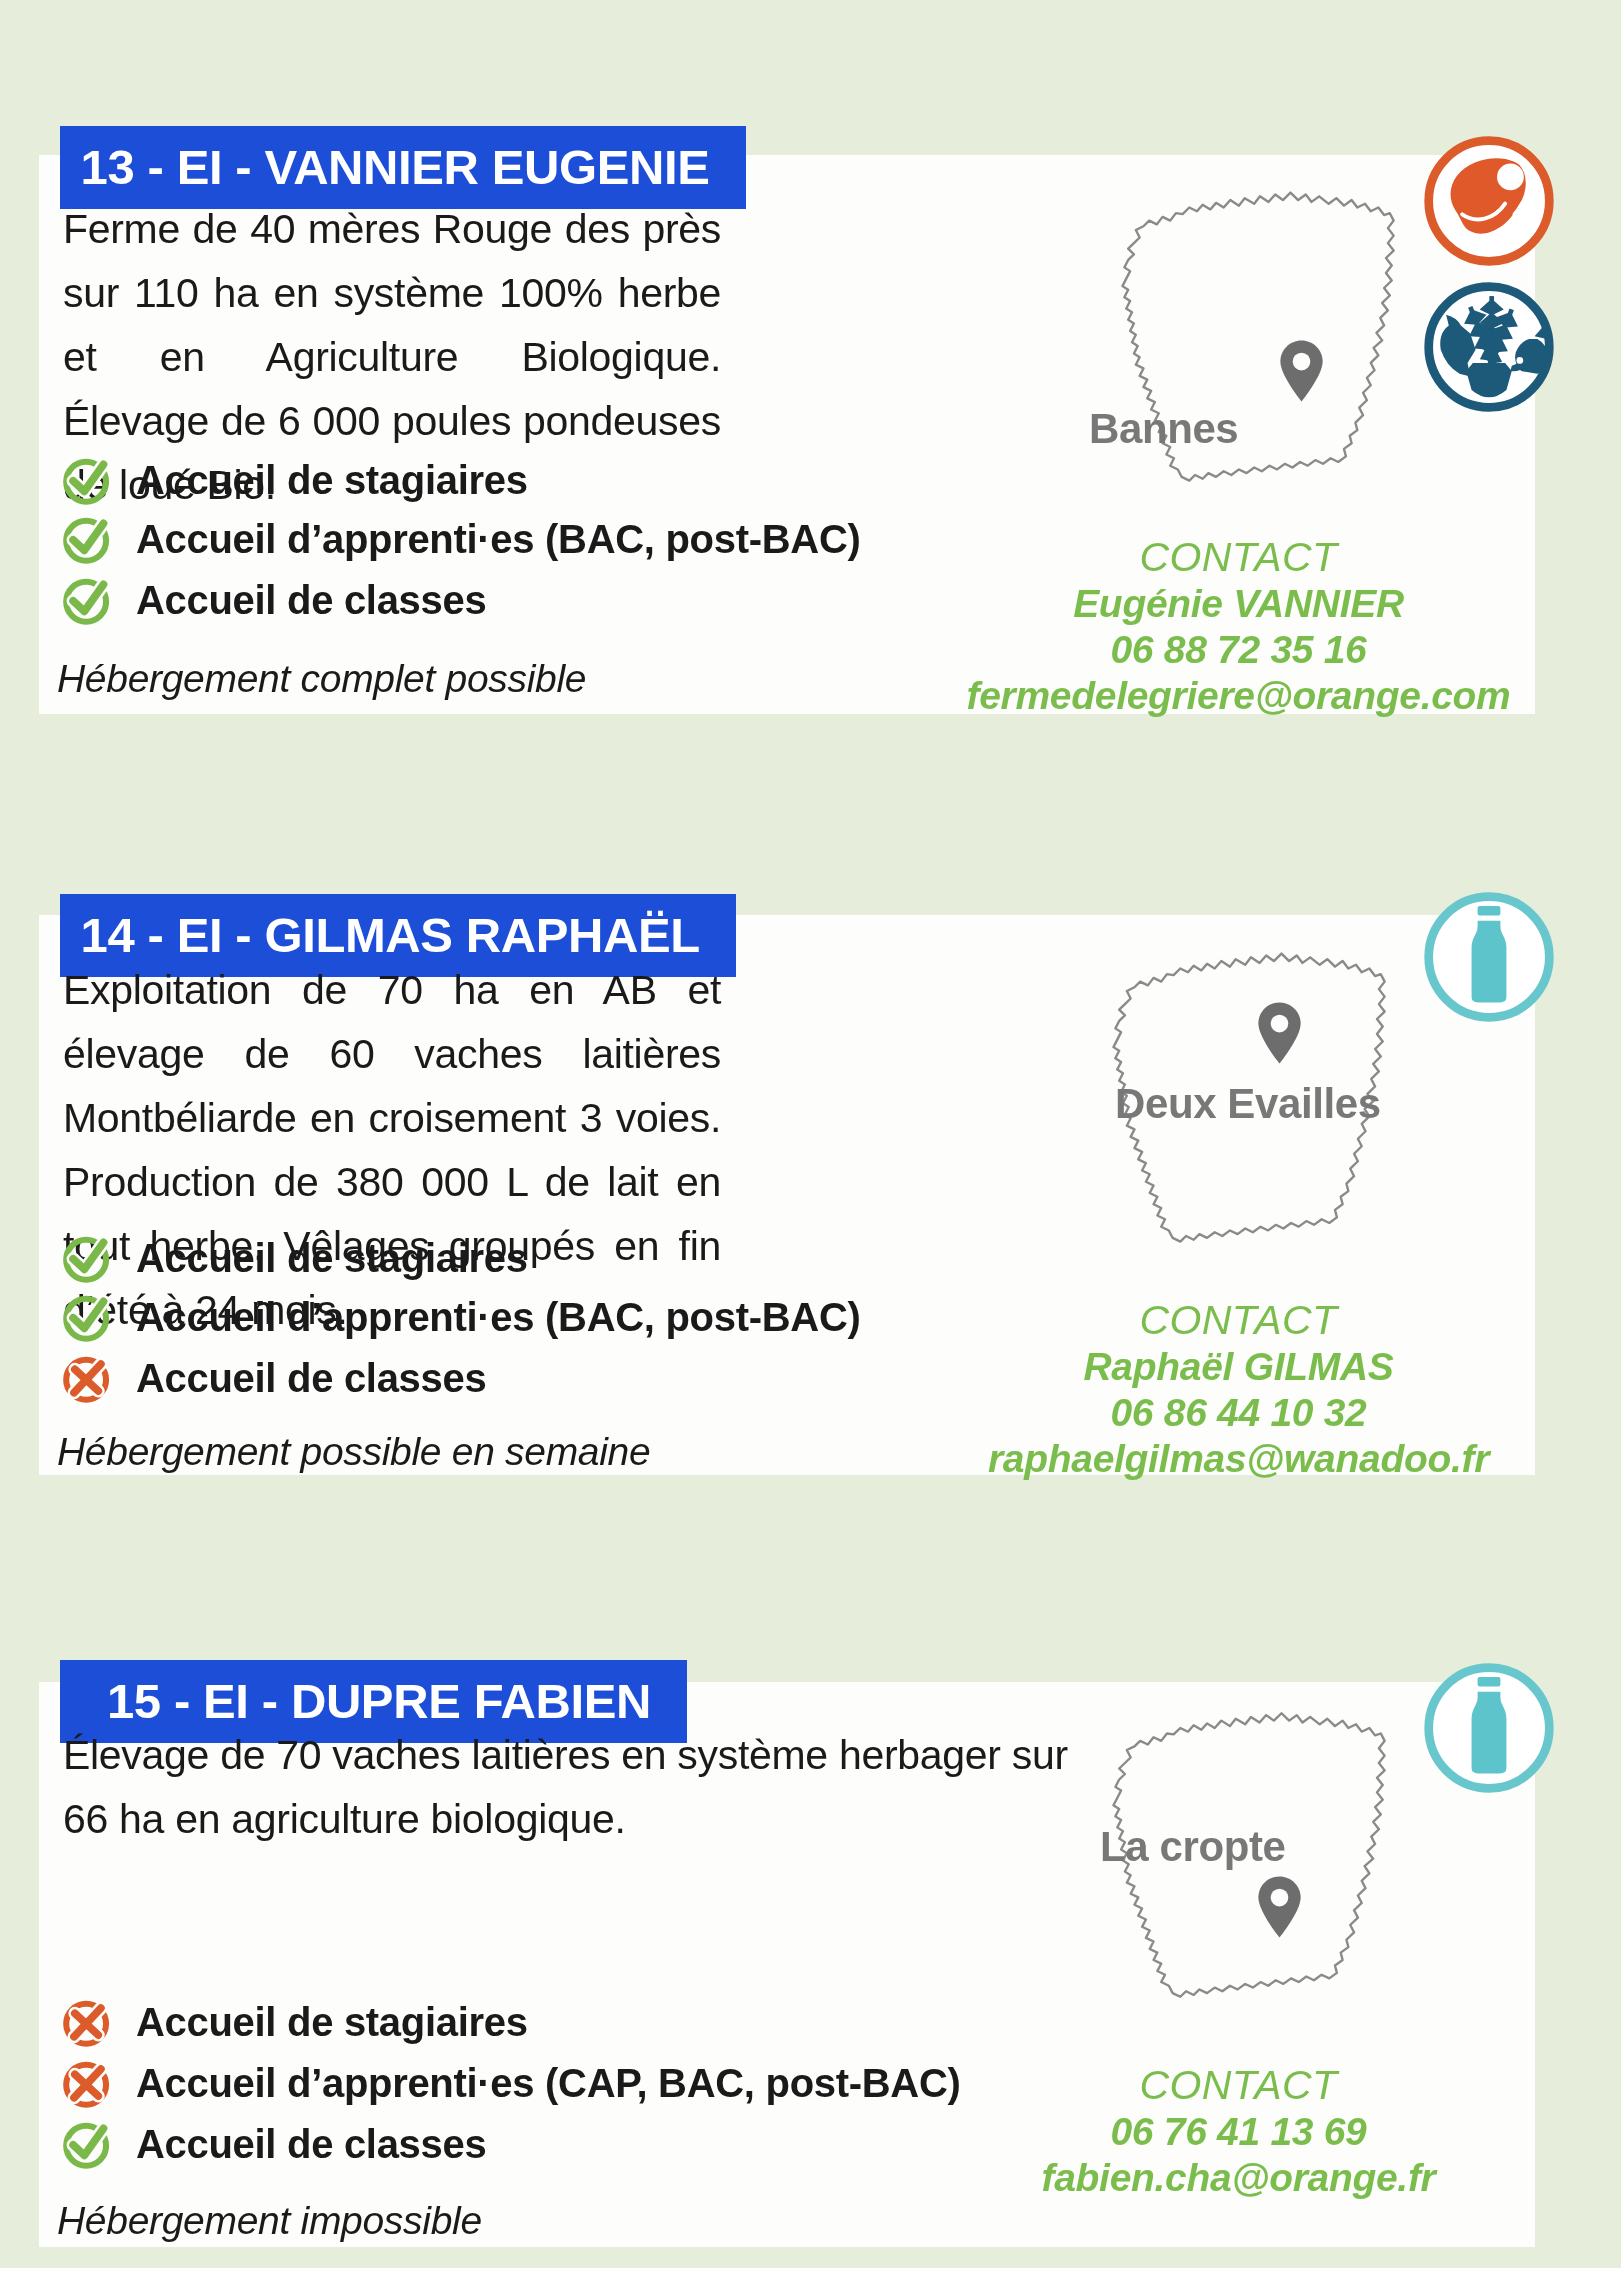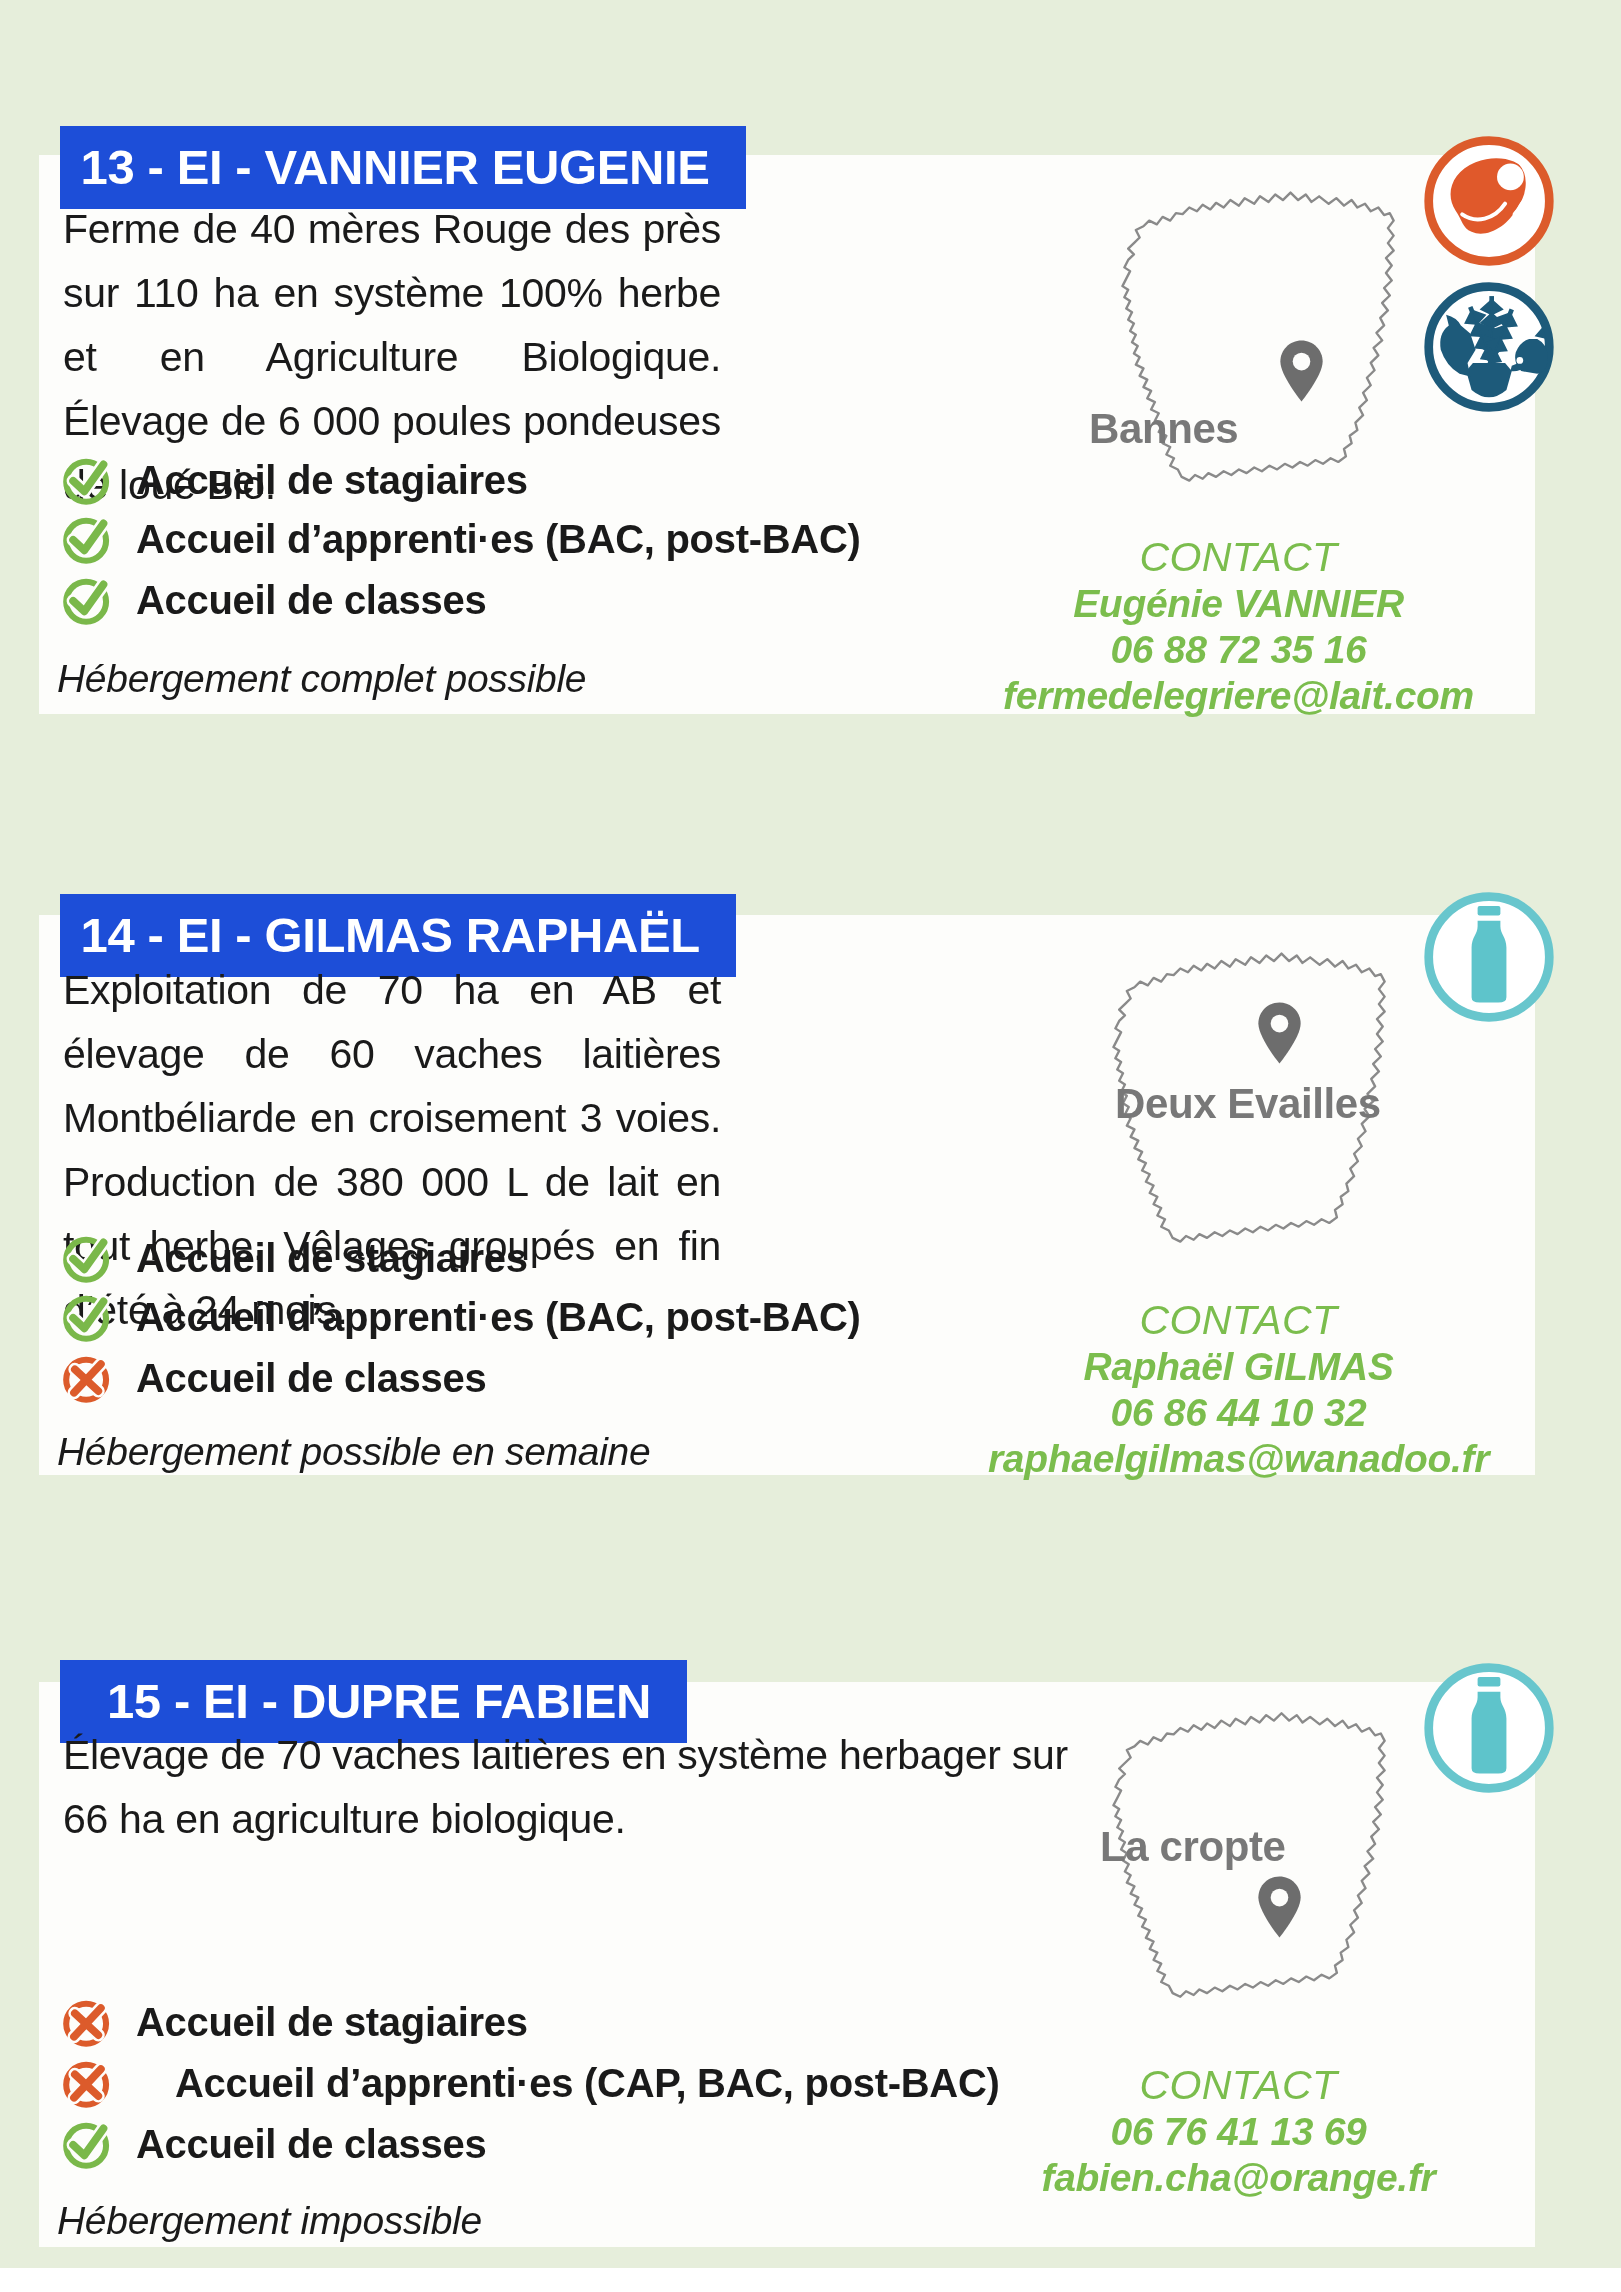--- a/index.html
+++ b/index.html
@@ -117,21 +117,21 @@
     </svg>
     <svg class="abs" style="left:1278px;top:339px;width:47px;height:64px;" viewBox="0 0 40 54">
         <use href="#pin"></use>
       </svg>
     <div class="place" style="left:1089px;top:405px;">Bannes</div>
 
     <div class="contact ct1">
       <div class="c-head">CONTACT</div>
       <div class="c-line">Eugénie VANNIER</div>
       <div class="c-line">06 88 72 35 16</div>
-      <div class="c-line">fermedelegriere@lait.com</div>
+      <div class="c-line">fermedelegriere@orange.com</div>
     </div>
 
     <svg class="badge" style="left:1422px;top:134px;" viewBox="0 0 100 100">
       <circle class="b-ring-orange" cx="50" cy="50" r="45"></circle>
       <path class="fill-orange" d="M25 57 C17 45 22 28 40 21 C58 14 76 20 80 32 C83 42 75 47 71 55 C64 69 48 78 37 73 C30 70 30 64 25 57 Z"></path>
       <circle cx="66" cy="32" r="10" fill="#ffffff"></circle>
       <path class="wline" stroke-width="4.5" d="M74 21 C83 31 81 48 70 60"></path>
       <path class="wline" stroke-width="3" d="M30 60 C40 67 54 64 62 52"></path>
     </svg>
     <svg class="badge" style="left:1422px;top:280px;" viewBox="0 0 100 100">
@@ -210,21 +210,21 @@
     <div class="feat" style="top:1995px;">
       <svg class="fi" viewBox="0 0 60 60">
         <circle class="ring-no" cx="29" cy="32" r="23"></circle>
           <path class="casing" d="M16 20 L43 45"></path>
           <path class="casing" d="M46 14 L15 47"></path>
           <path class="cross" d="M16 20 L43 45"></path>
           <path class="cross" d="M46 14 L15 47"></path>
       </svg>
       <span class="flabel">Accueil de stagiaires</span>
     </div>
-    <div class="feat" style="top:2056px;gap:39px;">
+    <div class="feat" style="top:2056px;">
       <svg class="fi" viewBox="0 0 60 60">
         <circle class="ring-no" cx="29" cy="32" r="23"></circle>
           <path class="casing" d="M16 20 L43 45"></path>
           <path class="casing" d="M46 14 L15 47"></path>
           <path class="cross" d="M16 20 L43 45"></path>
           <path class="cross" d="M46 14 L15 47"></path>
       </svg>
       <span class="flabel">Accueil d’apprenti·es (CAP, BAC, post-BAC)</span>
     </div>
     <div class="feat" style="top:2117px;">

